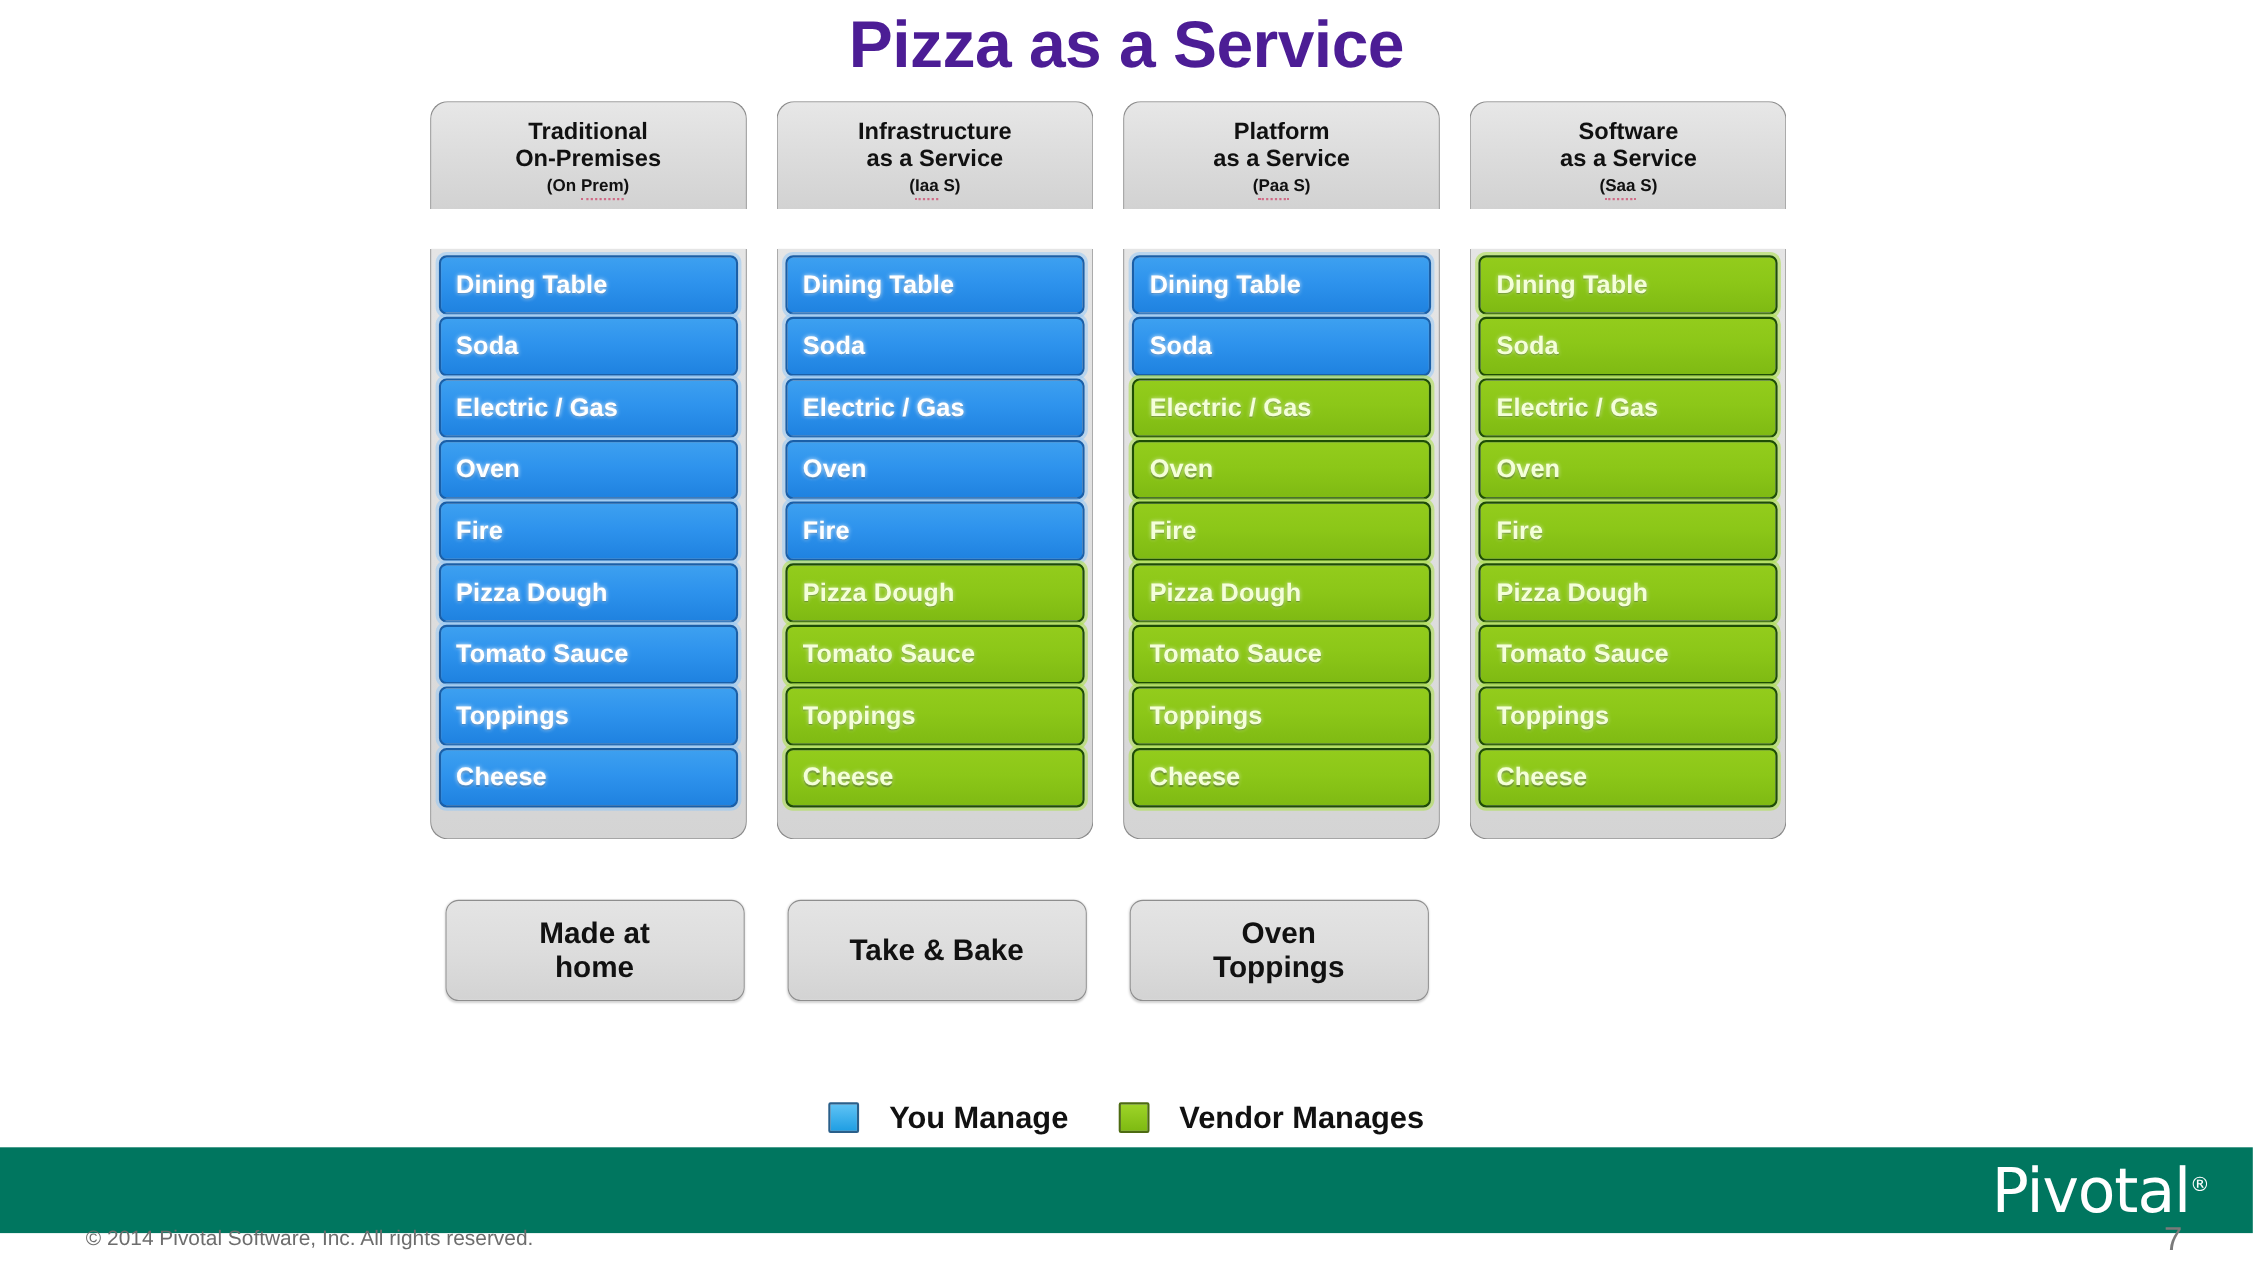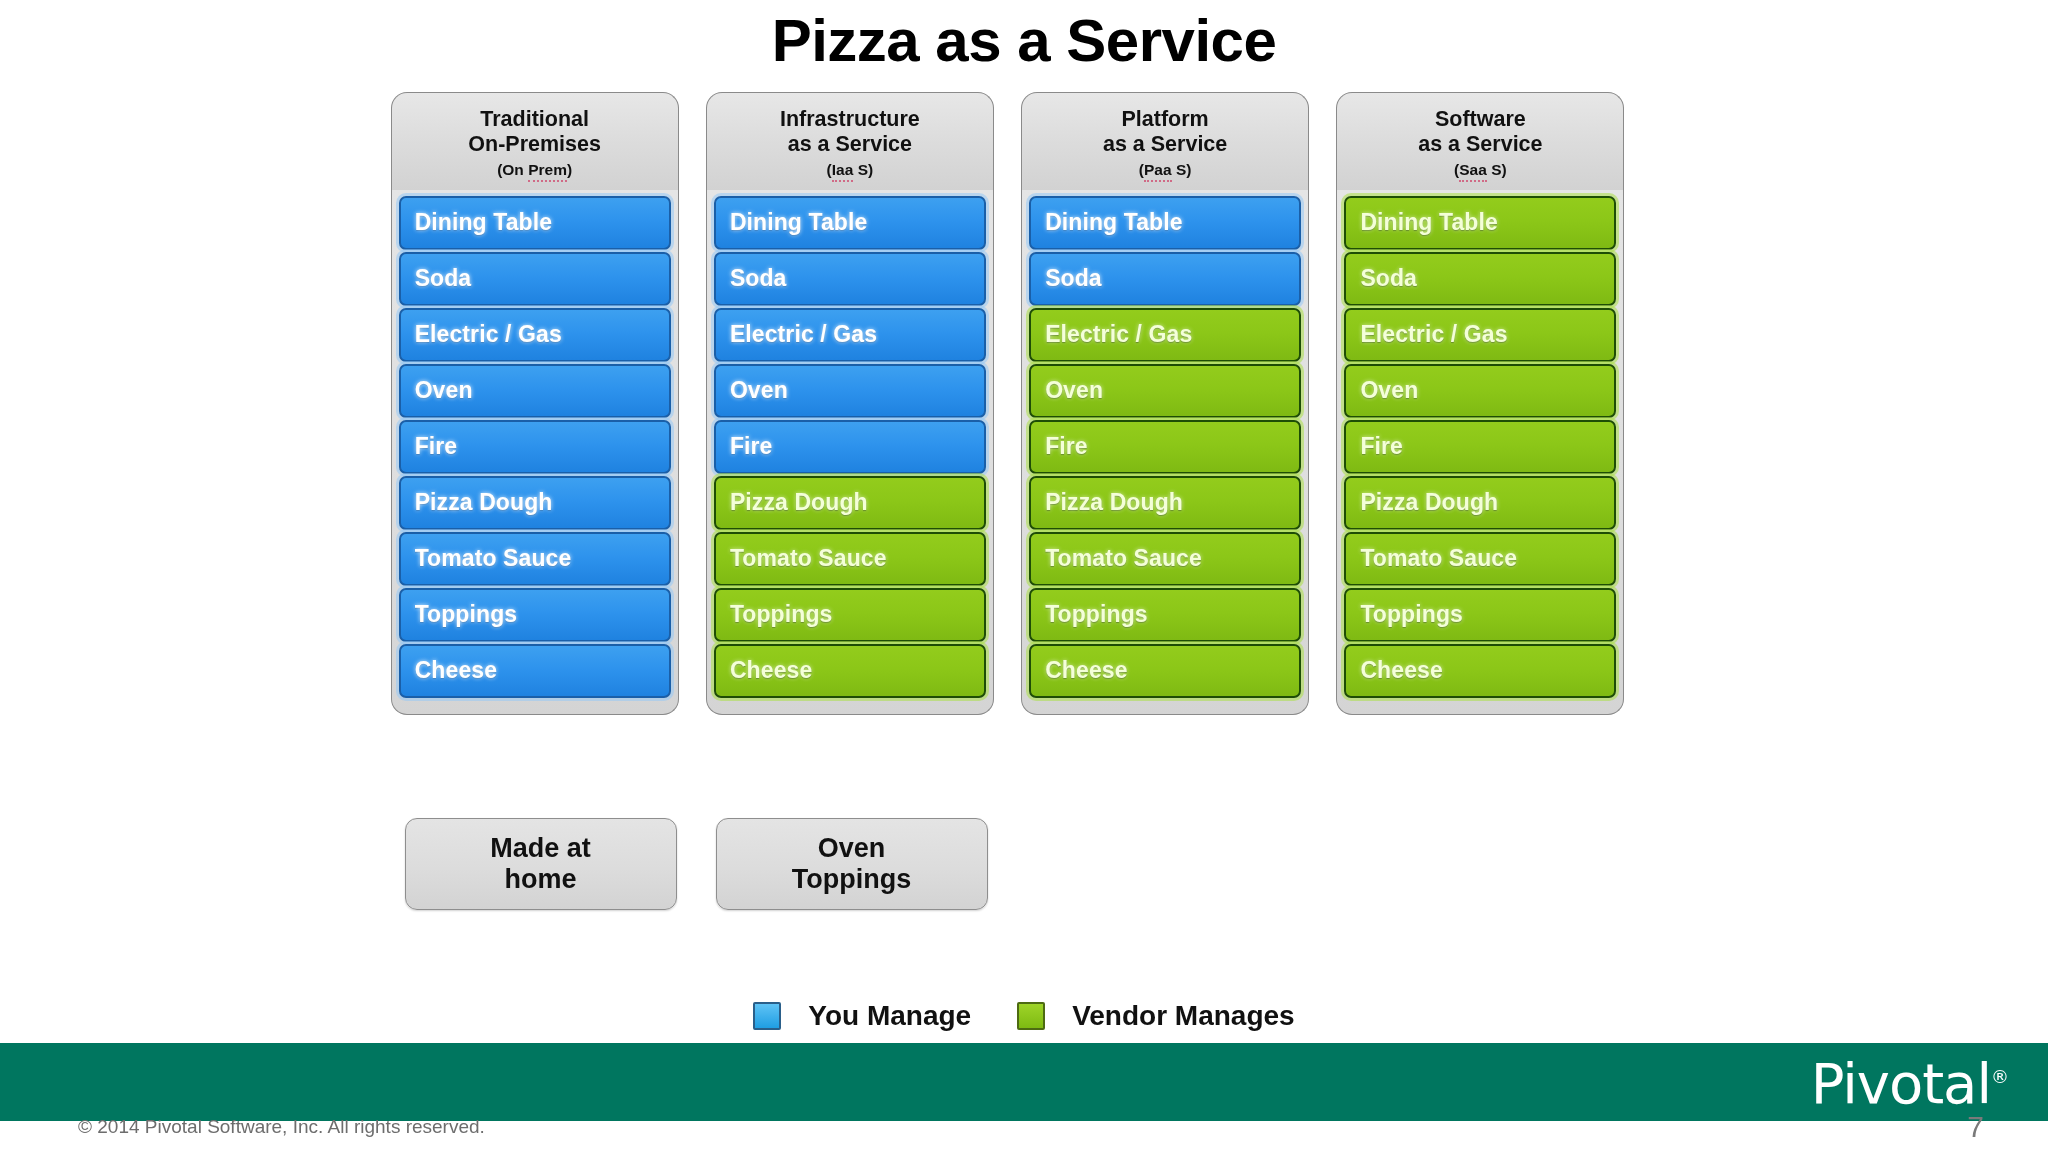--- a/index.html
+++ b/index.html
@@ -17,21 +17,21 @@
 
   
   .slide-title {
     position: absolute;
     top: 6px;
     left: 0;
     width: 2048px;
     text-align: center;
     font-size: 60px;
     font-weight: bold;
-    color: #000000;
+    color: #4c1d95;
     letter-spacing: -0.5px;
     font-family: "Liberation Sans", sans-serif;
   }
 
   
   .diagram {
     position: absolute;
     top: 92px;
     left: 385px;
     width: 1245px;
@@ -85,24 +85,25 @@
   }
 
   
   .col-body {
     width: 288px;
     box-sizing: border-box;
     background: linear-gradient(180deg, #e5e5e5 0%, #dedede 60%, #d4d4d4 100%);
     border: 1.5px solid #8a8a8a;
     border-top: none;
     border-radius: 0 0 16px 16px;
-    padding: 6px 7px 16px 7px;
+    padding: 6px 7px 28px 7px;
     display: flex;
     flex-direction: column;
     gap: 2px;
+    margin-top: 36px;
   }
 
   
   .chip {
     height: 54px;
     box-sizing: border-box;
     display: flex;
     align-items: center;
     padding-left: 14px;
     font-size: 23px;
@@ -383,20 +384,25 @@
             <span>Cheese</span>
           </div>
         </div>
       </div>
     </div>
 
   <div class="captions" id="captions-root">
       <div class="caption-slot">
         <div class="caption">
           <div><span>Made at</span><br><span>home</span></div>
+        </div>
+      </div>
+      <div class="caption-slot">
+        <div class="caption">
+          <div><span>Take &amp; Bake</span></div>
         </div>
       </div>
       <div class="caption-slot">
         <div class="caption">
           <div><span>Oven</span><br><span>Toppings</span></div>
         </div>
       </div>
     </div>
 
 </div>

